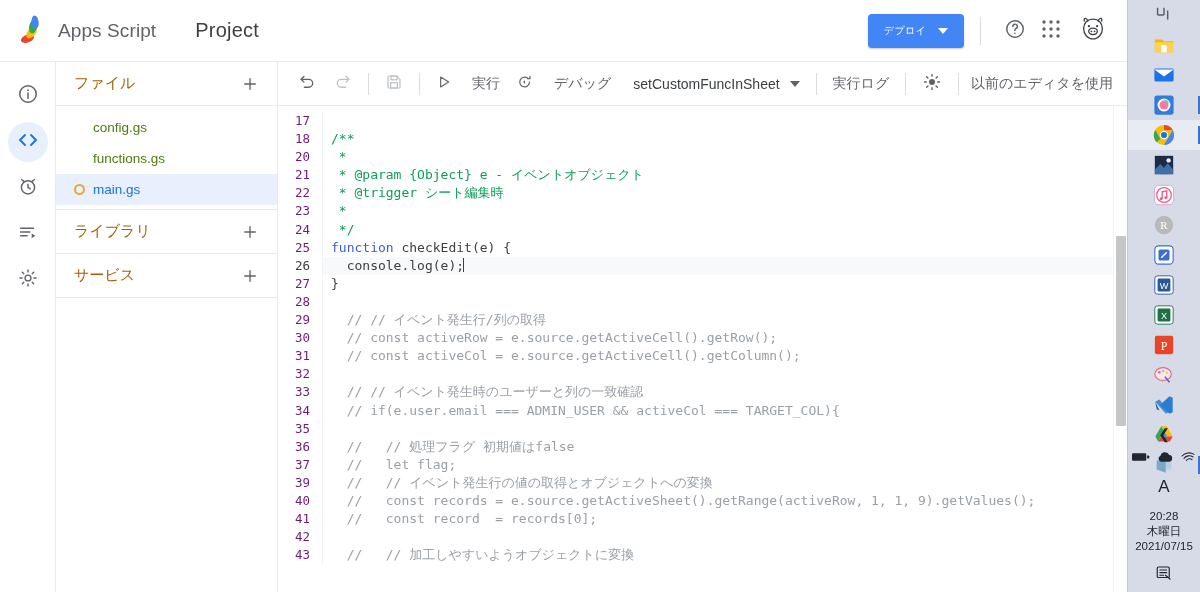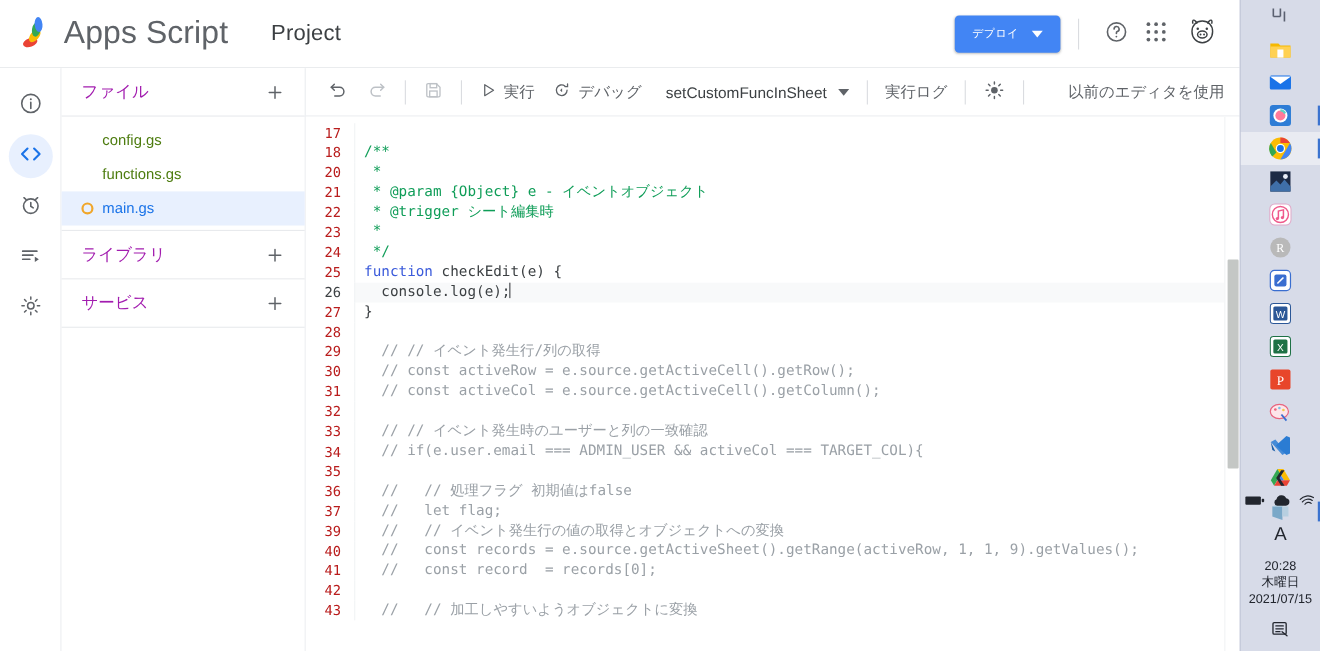--- a/index.html
+++ b/index.html
@@ -23,21 +23,21 @@
   .gas-header {
     height: 62px; min-height: 62px;
     display: flex; align-items: center;
     padding: 0 16px 0 14px;
     background: #fff;
     border-bottom: 1px solid #e8eaed;
   }
   .brand { display: flex; align-items: center; gap: 10px; }
   .logo-svg { width: 34px; height: 34px; display: block; }
   .brand-name {
-    font-size: 29px; color: #5f6368; letter-spacing: .1px;
+    font-size: 19px; color: #5f6368; letter-spacing: .1px;
   }
   .project-name {
     font-size: 20px; color: #3c4043; margin-left: 39px; letter-spacing: .2px;
   }
   .header-spacer { flex: 1; }
   .deploy-btn {
     display: flex; align-items: center; gap: 12px;
     background: #4285f4; color: #fff;
     border: none; border-radius: 4px;
     height: 34px; padding: 0 16px;
@@ -86,21 +86,21 @@
     border-right: 1px solid #e8eaed;
     display: flex; flex-direction: column;
     font-size: 14px;
   }
   .sb-section-head {
     height: 44px; display: flex; align-items: center;
     padding: 0 14px 0 18px;
     color: #3c4043; font-size: 15px;
     border-bottom: 1px solid #e8eaed;
   }
-  .sb-section-head .label { flex: 1; color: #a21caf; }
+  .sb-section-head .label { flex: 1; color: #a16207; }
   .plus-btn {
     width: 26px; height: 26px; cursor: pointer;
     display: flex; align-items: center; justify-content: center;
     color: #5f6368; font-size: 22px; line-height: 1; font-weight: 300;
   }
   .file-list { padding: 6px 0 4px 0; border-bottom: 1px solid #e8eaed; }
   .file-item {
     height: 31px; display: flex; align-items: center;
     padding-left: 18px; gap: 8px;
     color: #4d7c0f; font-size: 13.5px; cursor: pointer;
@@ -121,21 +121,21 @@
     background: #fff;
   }
   .toolbar {
     height: 44px; min-height: 44px;
     display: flex; align-items: center;
     padding: 0 14px 0 12px;
     border-bottom: 1px solid #e8eaed;
     color: #5f6368; font-size: 14px;
   }
   .tb-btn {
-    display: flex; align-items: center; gap: 6px;
+    display: flex; align-items: center; gap: 20px;
     height: 32px; padding: 0 8px; border-radius: 4px;
     cursor: pointer; color: #5f6368; background: none; border: none;
     font-family: inherit; font-size: 14px; white-space: nowrap;
   }
   .tb-btn.disabled { color: #bdc1c6; }
   .tb-sep { width: 1px; height: 22px; background: #dadce0; margin: 0 8px; }
   .fn-select {
     display: flex; align-items: center; gap: 10px;
     height: 32px; padding: 0 8px; border-radius: 4px;
     cursor: pointer; color: #3c4043; font-size: 14px;
@@ -158,21 +158,21 @@
     font-family: "DejaVu Sans Mono", "Liberation Mono", monospace;
     font-size: 13px;
     line-height: 18.1px;
   }
   .code-scroll { flex: 1; min-width: 0; position: relative; padding-top: 6px; }
   .code-line { display: flex; height: 18.1px; white-space: pre; }
   .code-line.active .ln { color: #3c4043; }
   .code-line.active .ltext { background: #f8f9fa; }
   .ln {
     width: 44px; min-width: 44px; text-align: right; padding-right: 12px;
-    color: #b91c1c; user-select: none;
+    color: #701a75; user-select: none;
     font-size: 12.5px;
   }
   .ltext {
     flex: 1; padding-left: 8px; color: #3c4043;
     border-left: 1px solid #f1f3f4;
   }
   .tok-kw { color: #3b5bdb; }
   .tok-cmt { color: #0f9d58; }
   .tok-cmt-gray { color: #9aa0a6; }
   .caret {

